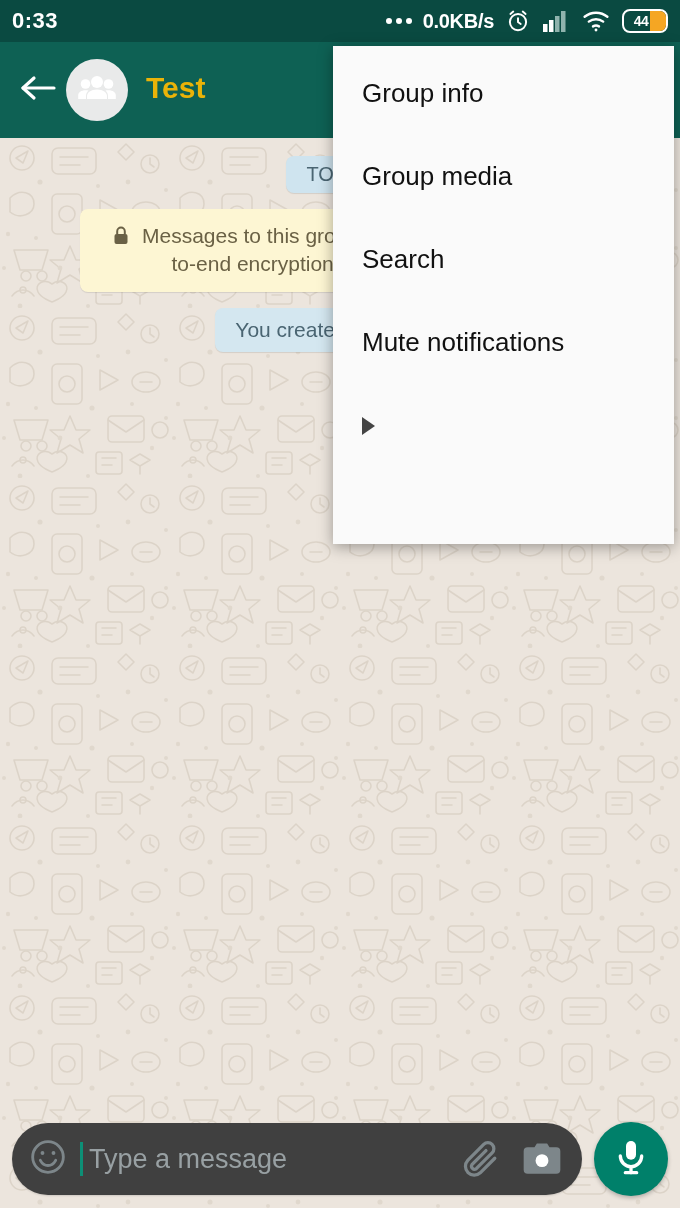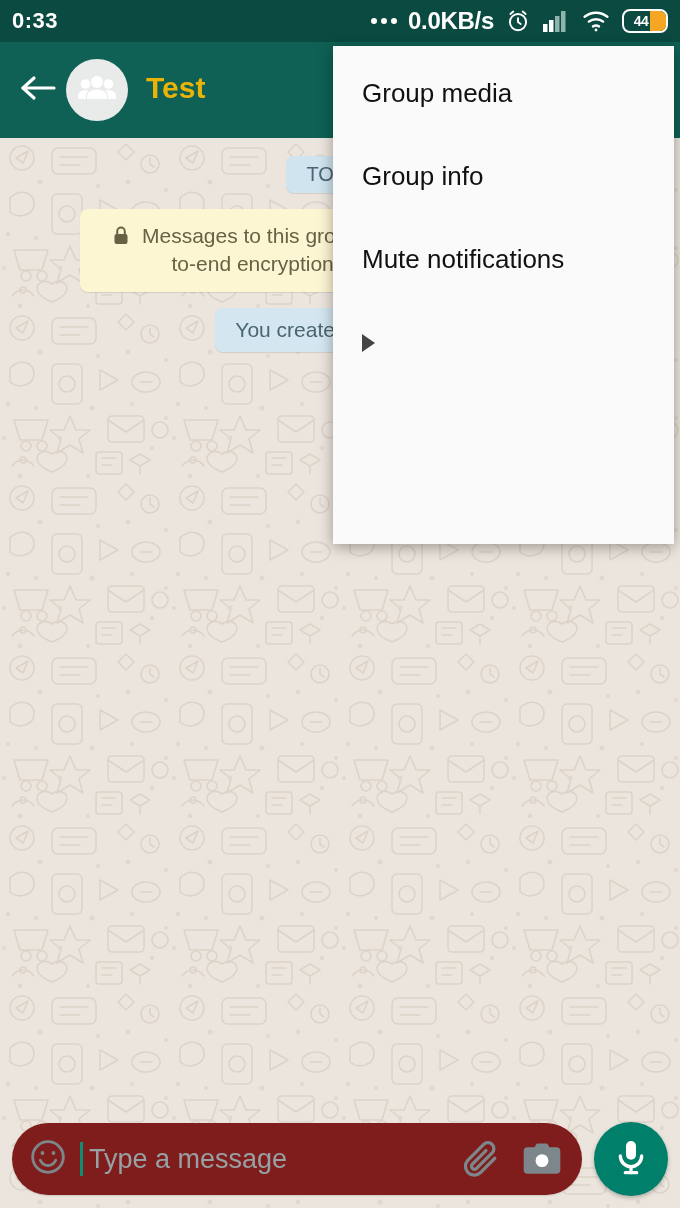--- a/index.html
+++ b/index.html
@@ -13,21 +13,21 @@
   
   .statusbar {
     position:absolute; top:0; left:0; width:680px; height:42px;
     background:#0a4a41; color:#ffffff;
     display:flex; align-items:center; padding:12px 12px;
   }
   .sb-clock { font-size:22px; font-weight:bold; letter-spacing:.5px; }
   .sb-right { margin-left:auto; display:flex; align-items:center; gap:11px; }
   .sb-dots { display:flex; gap:4px; align-items:center; }
   .sb-dots i { width:6px; height:6px; border-radius:50%; background:#fff; display:block; }
-  .sb-speed { font-size:24px; font-weight:bold; letter-spacing:-.3px; }
+  .sb-speed { font-size:20px; font-weight:bold; letter-spacing:-.3px; }
   .sb-ico { display:flex; align-items:center; }
   .battery {
     position:relative; width:46px; height:24px; border:2.5px solid #fff;
     border-radius:8px; display:flex; align-items:center; justify-content:center;
     overflow:hidden;
   }
   .battery .fill {
     position:absolute; right:0; top:0; bottom:0; width:38%;
     background:#f5a623;
   }
@@ -91,21 +91,21 @@
     width:0; height:0; border-left:13px solid #444;
     border-top:9px solid transparent; border-bottom:9px solid transparent;
   }
 
   
   .inputbar {
     position:absolute; left:0; bottom:0; width:680px; height:98px;
     display:flex; align-items:center; padding:0 12px; z-index:40;
   }
   .inputpill {
-    flex:1; height:72px; background:#7f1d1d; border-radius:36px;
+    flex:1; height:72px; background:#404040; border-radius:36px;
     display:flex; align-items:center; padding:0 18px 0 16px;
     box-shadow:0 1px 2px rgba(0,0,0,.13);
   }
   .caret-bar { width:3px; height:34px; background:#0d8f76; margin:0 6px 0 12px; }
   .placeholder { flex:1; color:#98a0a3; font-size:27px; }
   .pill-ico { margin-left:16px; display:flex; align-items:center; }
   .micbtn {
     width:74px; height:74px; border-radius:50%; background:#00806a;
     margin-left:12px; display:flex; align-items:center; justify-content:center;
     box-shadow:0 2px 4px rgba(0,0,0,.25); flex:none;
@@ -252,24 +252,27 @@
         </div>
       </div>
       <div class="row">
         <span class="syshint">You created this group</span>
       </div>
     </div>
   </div>
 
   <div class="menu">
     <div class="menu-item">
+      <span class="label">Group info</span>
+    </div>
+    <div class="menu-item">
       <span class="label">Group media</span>
     </div>
     <div class="menu-item">
-      <span class="label">Group info</span>
+      <span class="label">Search</span>
     </div>
     <div class="menu-item">
       <span class="label">Mute notifications</span>
     </div>
     <div class="menu-item">
       <span class="caret"></span>
     </div>
   </div>
 
   <div class="inputbar">

